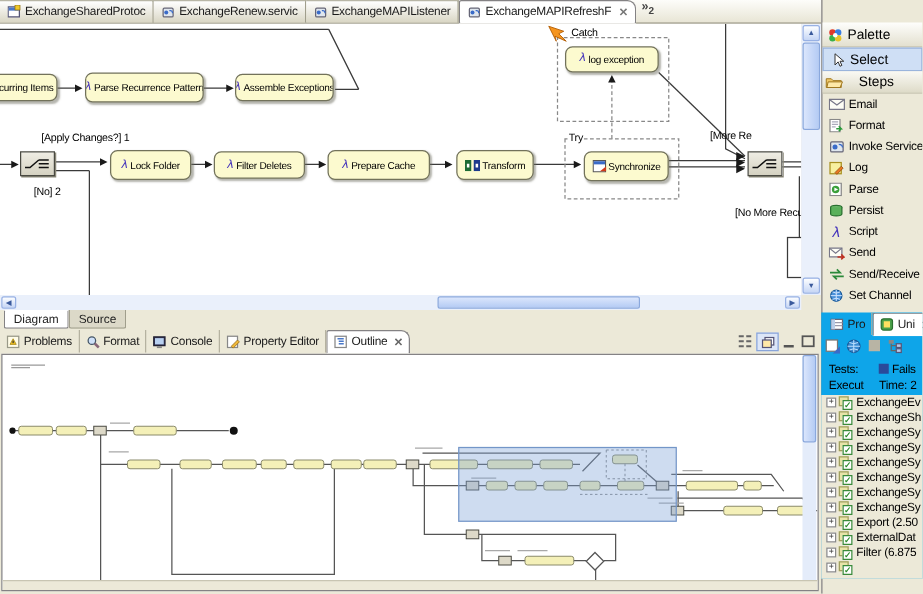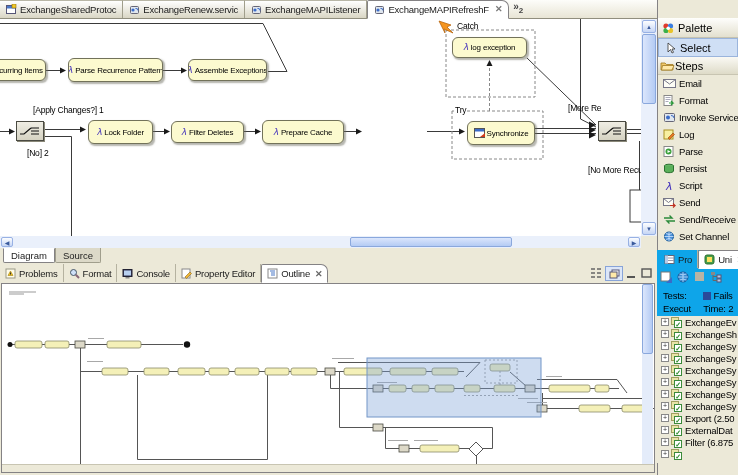--- a/index.html
+++ b/index.html
@@ -1,21 +1,21 @@
 <!DOCTYPE html>
 <html><head>
 <meta charset="utf-8">
 <style>
 *{box-sizing:border-box;margin:0;padding:0}
 html,body{width:738px;height:475px;overflow:hidden}
 body{background:#ece9d8;font-family:"Liberation Sans",sans-serif;font-size:11px;position:relative;color:#000}
 .abs{position:absolute}
 svg{display:block}
 
-#etabs{left:0;top:0;width:657px;height:19px;background:linear-gradient(#fdfdfa,#e8e5d5);border-bottom:1px solid #908e7e;display:flex;align-items:center}
+#etabs{left:0;top:0;width:657px;height:19px;background:linear-gradient(#fdfdfa,#e8e5d5);border-bottom:1px solid #908e7e;display:flex;align-items:flex-start}
 .etab{height:18px;display:flex;align-items:center;gap:3px;padding:0 6px;font-size:9.5px;letter-spacing:-0.2px;white-space:nowrap;background:linear-gradient(#ffffff,#d9d6c4);border-right:1px solid #a09e8c;border-top:1px solid #b8b6a6;color:#1a1a1a}
 .etab.active{background:#fff;border:1px solid #848284;border-bottom:1px solid #fff;border-radius:2px 7px 0 0;height:19px}
 .etab .close{color:#777;font-size:9px;margin-left:3px;font-weight:bold}
 #etab-overflow{margin-left:4px;font-size:10px;color:#444;font-weight:bold;padding-bottom:3px}
 
 #canvas{left:0;top:19px;width:641px;height:217px;background:#fff;overflow:hidden}
 .node{position:absolute;background:#fcfacf;border:1px solid #72725a;border-radius:6px;box-shadow:1.5px 1.5px 1.5px rgba(110,110,95,.5);display:flex;align-items:center;justify-content:center;gap:2px;font-size:8px;letter-spacing:-0.2px;white-space:nowrap;overflow:hidden}
 .lam{color:#4433bb;font-size:9px;font-style:italic;font-family:"DejaVu Sans",sans-serif;line-height:1}
 .gw{position:absolute;background:linear-gradient(#efede4,#d5d2c2);border:1px solid #4a4a42;box-shadow:1px 1px 0 #8a8878}
 .lbl{position:absolute;font-size:8.5px;letter-spacing:-0.2px;white-space:nowrap;color:#000}
@@ -35,21 +35,21 @@
 .vtab.active{background:#fff;border:1px solid #848284;border-bottom:1px solid #fff;border-radius:2px 7px 0 0;height:19px}
 .vtab .close{color:#666;font-size:9px;margin-left:2px;font-weight:bold}
 
 #blpanel{left:0;top:264px;width:657px;height:211px;background:#ece9d8}
 #outline-content{position:absolute;left:1px;top:19px;width:654px;height:190px;border:1px solid #848284;background:#fff;overflow:hidden}
 #bl-toolbar{position:absolute;right:4px;top:2px;display:flex;gap:2px;align-items:center}
 
 #rightcol{left:657px;top:0;width:81px;height:475px;background:#ece9d8;border-left:1px solid #848284}
 #palette-header{position:absolute;left:0;top:18px;width:80px;height:20px;background:linear-gradient(#fefefc,#e3e0cf);border-bottom:1px solid #c5c2b0;display:flex;align-items:center;gap:4px;padding-left:4px}
 #palette-select{position:absolute;left:0;top:38px;width:80px;height:19px;background:#cfdff5;border:1px solid #9ab4dc;display:flex;align-items:center;gap:4px;padding-left:7px}
-#palette-drawer{position:absolute;left:0;top:57px;width:80px;height:18px;background:linear-gradient(#faf9f4,#dedbc8);border-bottom:1px solid #c8c5b2;display:flex;align-items:center;gap:0;padding-left:2px}
+#palette-drawer{position:absolute;left:0;top:57px;width:80px;height:18px;background:linear-gradient(#faf9f4,#dedbc8);border-bottom:1px solid #c8c5b2;display:flex;align-items:center;gap:12px;padding-left:2px}
 #palette-items{position:absolute;left:0;top:75px;width:80px}
 .pitem{height:17px;display:flex;align-items:center;gap:3px;padding-left:5px;font-size:9.5px;letter-spacing:-0.2px;white-space:nowrap;overflow:hidden}
 
 #brpanel{left:657px;top:250px;width:81px;height:213px;background:#0ea5e9}
 #br-toolbar{position:absolute;left:3px;top:21px;display:flex;gap:4px;align-items:center}
 .statrow{position:absolute;left:6px;font-size:9.5px;letter-spacing:-0.2px;white-space:nowrap}
 #unit-list{position:absolute;left:0;top:66px;width:81px;height:147px;overflow:hidden;background:#ece9d8}
 .urow{height:12px;display:flex;align-items:center;gap:2px;padding-left:4px;font-size:9.5px;letter-spacing:-0.2px;white-space:nowrap;overflow:hidden}
 .plus{width:8px;height:8px;border:1px solid #888;background:#fff;font-size:7px;line-height:5px;text-align:center;color:#333;flex:none}
 .uicon{width:12px;height:11px;position:relative;flex:none}
@@ -169,20 +169,29 @@
       <span class="lam">λ</span>
       <span>Lock Folder</span>
     </div>
   <div class="node" style="left:171px;top:102px;width:73px;height:22px">
       <span class="lam">λ</span>
       <span>Filter Deletes</span>
     </div>
   <div class="node" style="left:262px;top:101px;width:82px;height:24px">
       <span class="lam">λ</span>
       <span>Prepare Cache</span>
+    </div>
+  <div class="node" style="left:365px;top:101px;width:62px;height:24px">
+      <svg width="12" height="9" class="icn">
+        <rect x="0" y="0" width="5" height="9" fill="#1c6b34"></rect>
+        <rect x="7" y="0" width="5" height="9" fill="#1c3a8c"></rect>
+        <rect x="1.5" y="3" width="2" height="3" fill="#fff"></rect>
+        <rect x="8.5" y="3" width="2" height="3" fill="#fff"></rect>
+      </svg>
+      <span>Transform</span>
     </div>
   <div class="node" style="left:467px;top:102px;width:68px;height:24px">
       <svg width="11" height="10" class="icn">
         <rect x="0.5" y="0.5" width="10" height="9" fill="#fff" stroke="#555"></rect>
         <rect x="1" y="1" width="9" height="2.5" fill="#3a6bc8"></rect>
         <path d="M6 9 l5 0 0 -4 z" fill="#d03a1a"></path>
       </svg>
       <span>Synchronize</span>
     </div>
 

